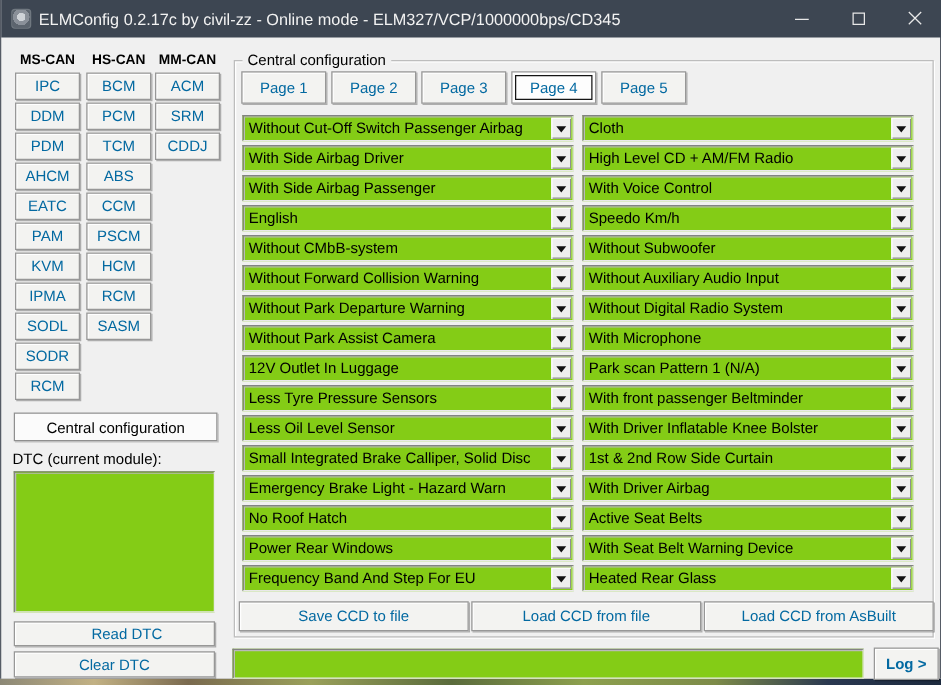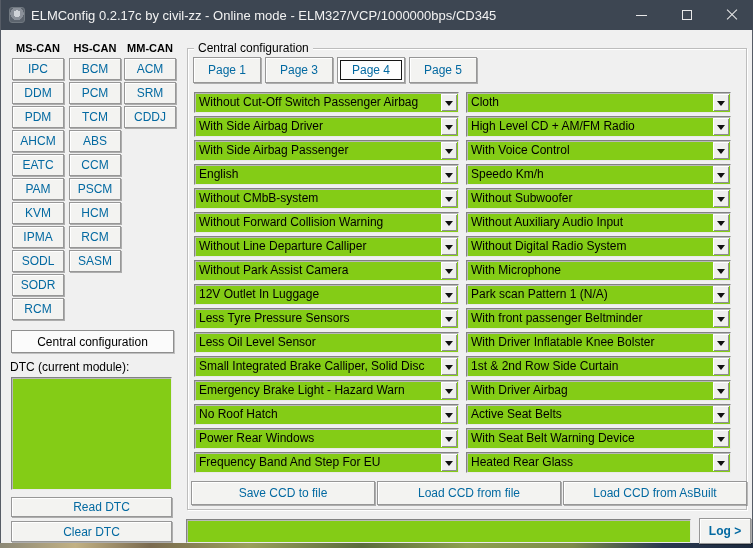--- a/index.html
+++ b/index.html
@@ -137,20 +137,21 @@
     <div class="dtc-label">DTC (current module):</div>
     <textarea class="dtc-box sunken" style=""></textarea>
     <div class="btn read-dtc">Read DTC</div>
     <div class="btn clear-dtc">Clear DTC</div>
 
     <div class="groupbox"></div>
     <div class="group-label">Central configuration</div>
 
     <div class="pages">
         <div class="btn page-btn">Page 1</div>
+        <div class="btn page-btn">Page 2</div>
         <div class="btn page-btn">Page 3</div>
         <div class="btn page-btn active">Page 4</div>
         <div class="btn page-btn">Page 5</div>
       </div>
 
     <div class="combo-col left">
         <div class="combo sunken">
           <div class="combo-text">Without Cut-Off Switch Passenger Airbag</div>
           <div class="combo-btn">
             <div class="tri-down"></div>
@@ -180,21 +181,21 @@
             <div class="tri-down"></div>
           </div>
         </div>
         <div class="combo sunken">
           <div class="combo-text">Without Forward Collision Warning</div>
           <div class="combo-btn">
             <div class="tri-down"></div>
           </div>
         </div>
         <div class="combo sunken">
-          <div class="combo-text">Without Line Departure Calliper</div>
+          <div class="combo-text">Without Park Departure Warning</div>
           <div class="combo-btn">
             <div class="tri-down"></div>
           </div>
         </div>
         <div class="combo sunken">
           <div class="combo-text">Without Park Assist Camera</div>
           <div class="combo-btn">
             <div class="tri-down"></div>
           </div>
         </div>

